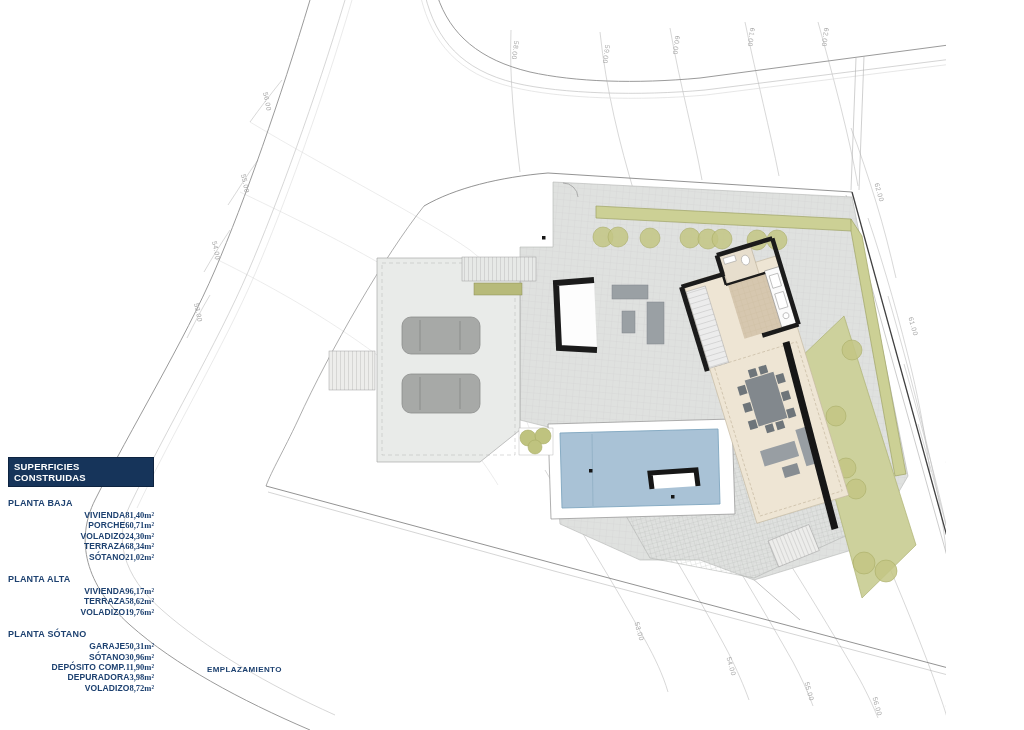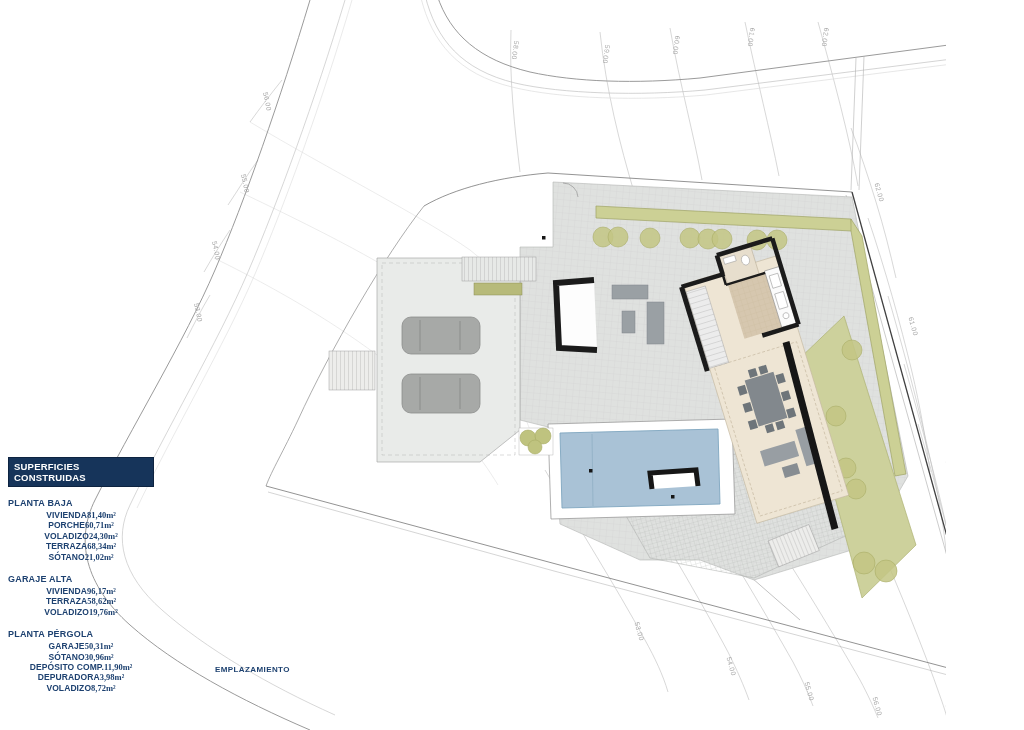--- a/index.html
+++ b/index.html
@@ -6,25 +6,25 @@
   .stage{position:relative;width:946px;height:730px;background:#ffffff;overflow:hidden;
          font-family:"Liberation Sans", sans-serif;}
   svg{position:absolute;left:0;top:0;}
   
   .legend{position:absolute;left:8px;top:457px;width:146px;color:#1d4170;}
   .legend-title{display:inline-block;background:#16345a;color:#ffffff;font-size:9.5px;
                 font-weight:bold;letter-spacing:.2px;padding:3px 4px 3px 5px;border:1px solid #0d2340;}
   .legend-sections{margin-top:11px;}
   .sec{margin-bottom:12px;}
   .sec-heading{font-size:9px;font-weight:bold;letter-spacing:.2px;line-height:11px;margin-bottom:1px;}
-  .row{display:flex;justify-content:center;font-size:8.5px;line-height:10.4px;}
+  .row{display:flex;justify-content:flex-end;font-size:8.5px;line-height:10.4px;}
   .row .lbl{font-weight:600;letter-spacing:.1px;}
   .row .val{font-weight:700;font-family:Liberation Serif, serif;}
   
-  .caption{position:absolute;left:215px;top:665px;font-size:8px;font-weight:bold;
+  .caption{position:absolute;left:207px;top:665px;font-size:8px;font-weight:bold;
            letter-spacing:.4px;color:#1d4170;}
 </style>
 </head>
 <body>
 
 <div class="stage">
 
 <svg width="1024" height="730" viewBox="0 0 1024 730">
   <defs>
     <pattern id="tiles" width="6.5" height="6.5" patternUnits="userSpaceOnUse" patternTransform="rotate(5)">
@@ -256,36 +256,36 @@
           <div class="row">
             <span class="lbl">TERRAZA</span>
             <span class="val">68,34m²</span>
           </div>
           <div class="row">
             <span class="lbl">SÓTANO</span>
             <span class="val">21,02m²</span>
           </div>
         </div>
         <div class="sec">
-          <div class="sec-heading">GARAJE ALTA</div>
+          <div class="sec-heading">PLANTA ALTA</div>
           <div class="row">
             <span class="lbl">VIVIENDA</span>
             <span class="val">96,17m²</span>
           </div>
           <div class="row">
             <span class="lbl">TERRAZA</span>
             <span class="val">58,62m²</span>
           </div>
           <div class="row">
             <span class="lbl">VOLADIZO</span>
             <span class="val">19,76m²</span>
           </div>
         </div>
         <div class="sec">
-          <div class="sec-heading">PLANTA PÉRGOLA</div>
+          <div class="sec-heading">PLANTA SÓTANO</div>
           <div class="row">
             <span class="lbl">GARAJE</span>
             <span class="val">50,31m²</span>
           </div>
           <div class="row">
             <span class="lbl">SÓTANO</span>
             <span class="val">30,96m²</span>
           </div>
           <div class="row">
             <span class="lbl">DEPÓSITO COMP.</span>

